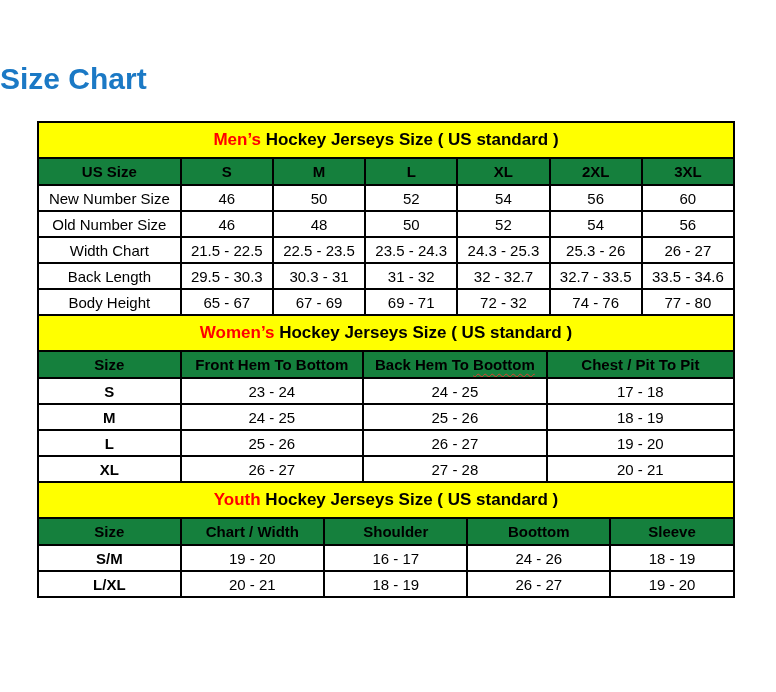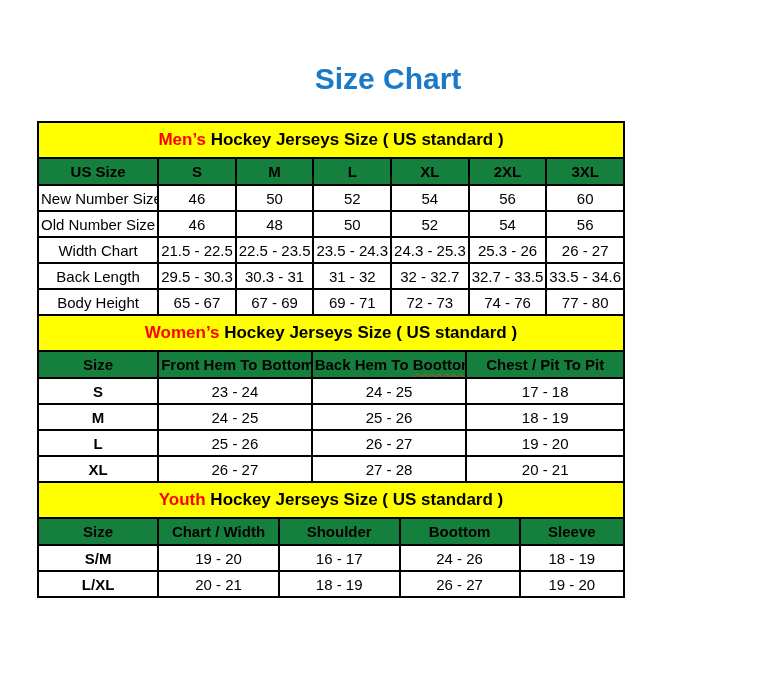--- a/index.html
+++ b/index.html
@@ -19,36 +19,35 @@
     height: 692px;
     background: #ffffff;
     font-family: "Liberation Sans", sans-serif;
     overflow: hidden;
   }
   .title {
     position: absolute;
     top: 62px;
     left: 0;
     width: 100%;
-    text-align: center;
     color: var(--title-color);
     font-size: 30px;
     font-weight: bold;
     letter-spacing: 0px;
     margin: 0;
   }
   .tables {
     position: absolute;
     top: 121px;
     left: 37px;
     width: 698px;
   }
   table.size-table {
     border-collapse: collapse;
-    width: 588px;
+    width: 698px;
     table-layout: fixed;
   }
   table.size-table + table.size-table {
     margin-top: -2px; 
     border-radius: 32px;
   }
   table.size-table td,
   table.size-table th {
     border: 2px solid var(--grid);
     text-align: center;
@@ -154,21 +153,21 @@
             <td class="value-cell">31 - 32</td>
             <td class="value-cell">32 - 32.7</td>
             <td class="value-cell">32.7 - 33.5</td>
             <td class="value-cell">33.5 - 34.6</td>
           </tr>
           <tr>
             <td class="row-label">Body Height</td>
             <td class="value-cell">65 - 67</td>
             <td class="value-cell">67 - 69</td>
             <td class="value-cell">69 - 71</td>
-            <td class="value-cell">72 - 73</td>
+            <td class="value-cell">72 - 32</td>
             <td class="value-cell">74 - 76</td>
             <td class="value-cell">77 - 80</td>
           </tr>
         </tbody>
       </table>
       <table class="size-table">
         <colgroup>
           <col style="width: 20.5%;">
           <col style="width: 26.2%;">
           <col style="width: 26.4%;">

